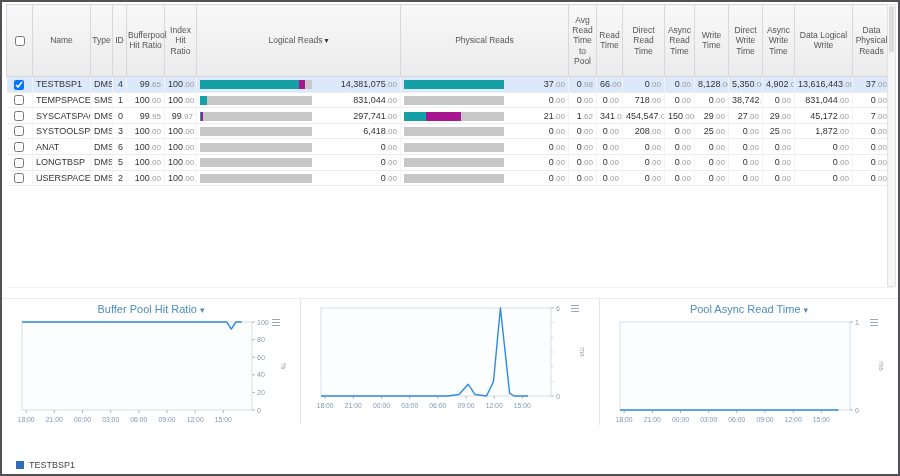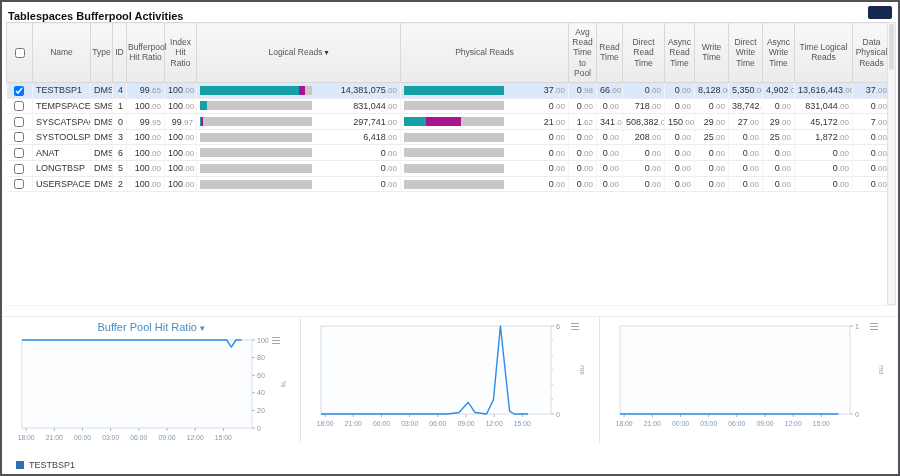--- a/index.html
+++ b/index.html
@@ -4,30 +4,30 @@
 <style>
   * { box-sizing: border-box; margin: 0; padding: 0; }
   body { background: #fff; font-family: "Liberation Sans", sans-serif; }
   .app { width: 900px; height: 476px; border: 2px solid #515156; background: #fff; position: relative; overflow: hidden; }
   .titlebar { height: 18px; padding: 4px 6px 0 6px; position: relative; }
   .title { font-size: 11px; font-weight: bold; color: #111; }
   .app-menu-icon { position: absolute; top: 4px; right: 6px; width: 24px; height: 13px; background: #16284e; border-radius: 2px; }
 
   .table-wrap { margin: 2px 4px 0 4px; position: relative; height: 284px; border-bottom: 1px solid #f2f2f2; }
   table { border-collapse: collapse; table-layout: fixed; width: 884px; }
-  th { background: linear-gradient(#f8f8f8, #ebebeb); border: 1px solid #d8d8d8; font-size: 8.5px; font-weight: normal; color: #555; text-align: center; padding: 4px 1px; line-height: 1.2; vertical-align: middle; height: 46px; }
+  th { background: linear-gradient(#f8f8f8, #ebebeb); border: 1px solid #d8d8d8; font-size: 8.5px; font-weight: normal; color: #555; text-align: center; padding: 10px 1px; line-height: 1.2; vertical-align: middle; height: 46px; }
   td { font-size: 9px; color: #333; padding: 2px 3px; border-bottom: 1px solid #ededed; border-right: 1px solid #f4f4f4; white-space: nowrap; overflow: hidden; height: 15px; }
   tr.selected td { background: #dbe9fb; }
   .c-check { text-align: center; }
   td.c-name, td.c-type { text-align: left; }
   td.num, .bar-val { text-align: right; }
   .dec { color: #9a9a9a; font-size: 8px; }
   input[type="checkbox"] { width: 10px; height: 10px; margin: 0; vertical-align: middle; }
   .sort { font-size: 8px; color: #333; margin-left: 2px; }
-  .bar-cell { display: flex; align-items: center; gap: 4px; }
+  .bar-cell { display: flex; align-items: flex-end; gap: 4px; }
   .bar-track { height: 9px; background: #c7c7c7; display: flex; overflow: hidden; }
   .t-logical .bar-track { flex: 0 0 112px; }
   .t-physical .bar-track { flex: 0 0 100px; }
   .seg { height: 100%; }
   .bar-val { flex: 1; }
 
   .vscroll { position: absolute; right: -2px; top: 0; bottom: 0; width: 9px; background: #f6f6f6; border: 1px solid #e2e2e2; }
   .vscroll .thumb { position: absolute; top: 1px; left: 1px; right: 1px; height: 46px; background: #dcdcdc; border-radius: 2px; }
 
   .charts { display: flex; border-top: 1px solid #ececec; margin-top: 10px; }
@@ -39,24 +39,20 @@
   svg text { font-family: "Liberation Sans", sans-serif; }
 
   .legend { position: absolute; left: 14px; bottom: 4px; display: flex; align-items: center; gap: 5px; font-size: 9px; color: #444; }
   .legend .swatch { width: 8px; height: 8px; display: inline-block; }
 </style>
 </head>
 <body>
 
 <div class="app">
 
-  <div class="titlebar">
-    <span class="title">Tablespaces Bufferpool Activities</span>
-    <span class="app-menu-icon"></span>
-  </div>
 
   <div class="table-wrap">
     <table>
       <colgroup>
         <col style="width:26px">
           <col style="width:58px">
           <col style="width:22px">
           <col style="width:14px">
         <col style="width:38px">
           <col style="width:32px">
@@ -82,21 +78,21 @@
           <th>Index Hit Ratio</th>
           <th><span>Logical Reads</span><span class="sort">▾</span></th>
           <th>Physical Reads</th>
           <th>Avg Read Time to Pool</th>
           <th>Read Time</th>
           <th>Direct Read Time</th>
           <th>Async Read Time</th>
           <th>Write Time</th>
           <th>Direct Write Time</th>
           <th>Async Write Time</th>
-          <th>Time Logical Reads</th>
+          <th>Data Logical Write</th>
           <th>Data Physical Reads</th>
         </tr>
       </thead>
       <tbody>
           <tr class="selected">
             <td class="c-check"><input type="checkbox" checked="" style=""></td>
             <td class="c-name">TESTBSP1</td>
             <td class="c-type">DMS</td>
             <td class="num">4</td>
             <td class="num"><span>99</span><span class="dec">.65</span></td>
@@ -179,21 +175,21 @@
               <div class="bar-cell">
                 <div class="bar-track">
                   <div class="seg" style="width: 22%; background: rgb(21, 160, 166);"></div>
                   <div class="seg" style="width: 35%; background: rgb(168, 21, 144);"></div>
                 </div>
                 <div class="bar-val"><span>21</span><span class="dec">.00</span></div>
               </div>
             </td>
             <td class="num"><span>1</span><span class="dec">.62</span></td>
             <td class="num"><span>341</span><span class="dec">.00</span></td>
-            <td class="num"><span>508,382</span><span class="dec">.00</span></td>
+            <td class="num"><span>454,547</span><span class="dec">.00</span></td>
             <td class="num"><span>150</span><span class="dec">.00</span></td>
             <td class="num"><span>29</span><span class="dec">.00</span></td>
             <td class="num"><span>27</span><span class="dec">.00</span></td>
             <td class="num"><span>29</span><span class="dec">.00</span></td>
             <td class="num"><span>45,172</span><span class="dec">.00</span></td>
             <td class="num"><span>7</span><span class="dec">.00</span></td>
           </tr>
           <tr>
             <td class="c-check"><input type="checkbox" style=""></td>
             <td class="c-name">SYSTOOLSPACE</td>
@@ -394,20 +390,21 @@
             <polyline points="6,93 132.5,93 144,91.53333333333333 153.20000000000002,81.26666666666667 160.10000000000002,91.53333333333333 171.6,93 178.5,78.33333333333333 185.4,5 194.6,90.06666666666666 199.2,93 213,93" fill="none" stroke="#2e8be6" stroke-width="1.4" stroke-linejoin="round"></polyline>
             <g>
               <line x1="256" y1="2.5" x2="264" y2="2.5" stroke="#97a9ba" stroke-width="1"></line>
               <line x1="256" y1="5.5" x2="264" y2="5.5" stroke="#97a9ba" stroke-width="1"></line>
               <line x1="256" y1="8.5" x2="264" y2="8.5" stroke="#97a9ba" stroke-width="1"></line>
             </g>
           </svg>
         </div>
     </div>
     <div class="chart-panel">
+      <div class="chart-title"><span>Pool Async Read Time</span><span class="dd">▾</span></div>
       <div class="chart-body">
           <svg width="270" height="108">
             <rect x="6" y="5" width="230" height="88" fill="#fcfdfe" stroke="#d7dee5"></rect>
             <line x1="236" y1="93" x2="239" y2="93" stroke="#aab6c0"></line>
             <text x="241" y="95.5" font-size="7" fill="#8a97a4">0</text>
             <line x1="236" y1="5" x2="239" y2="5" stroke="#aab6c0"></line>
             <text x="241" y="7.5" font-size="7" fill="#8a97a4">1</text>
             <text x="265" y="49" font-size="7" fill="#97a4b1" text-anchor="middle" transform="rotate(90 265 49)">ms</text>
             <line x1="10.14" y1="93" x2="10.14" y2="96" stroke="#aab6c0"></line>
             <text x="10.14" y="105" font-size="6.8" fill="#7f98b5" text-anchor="middle">18:00</text>

